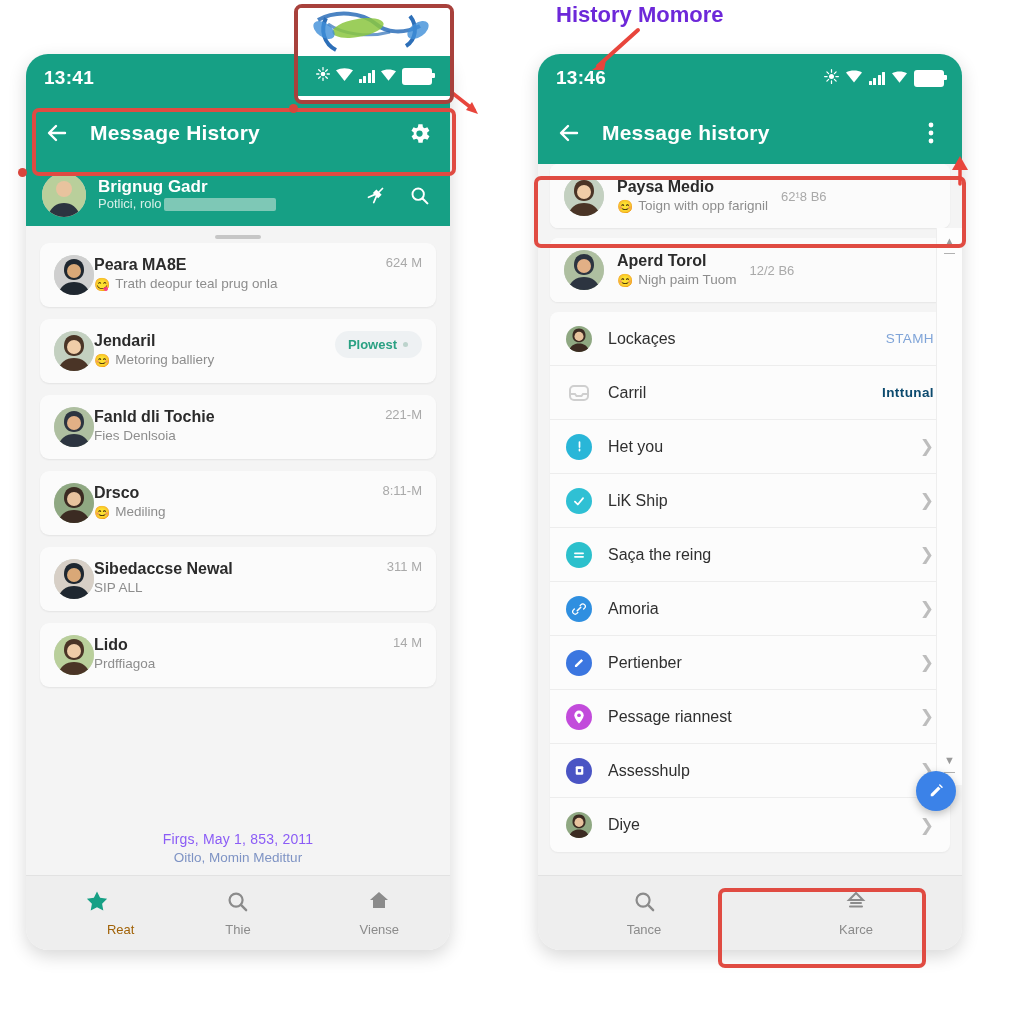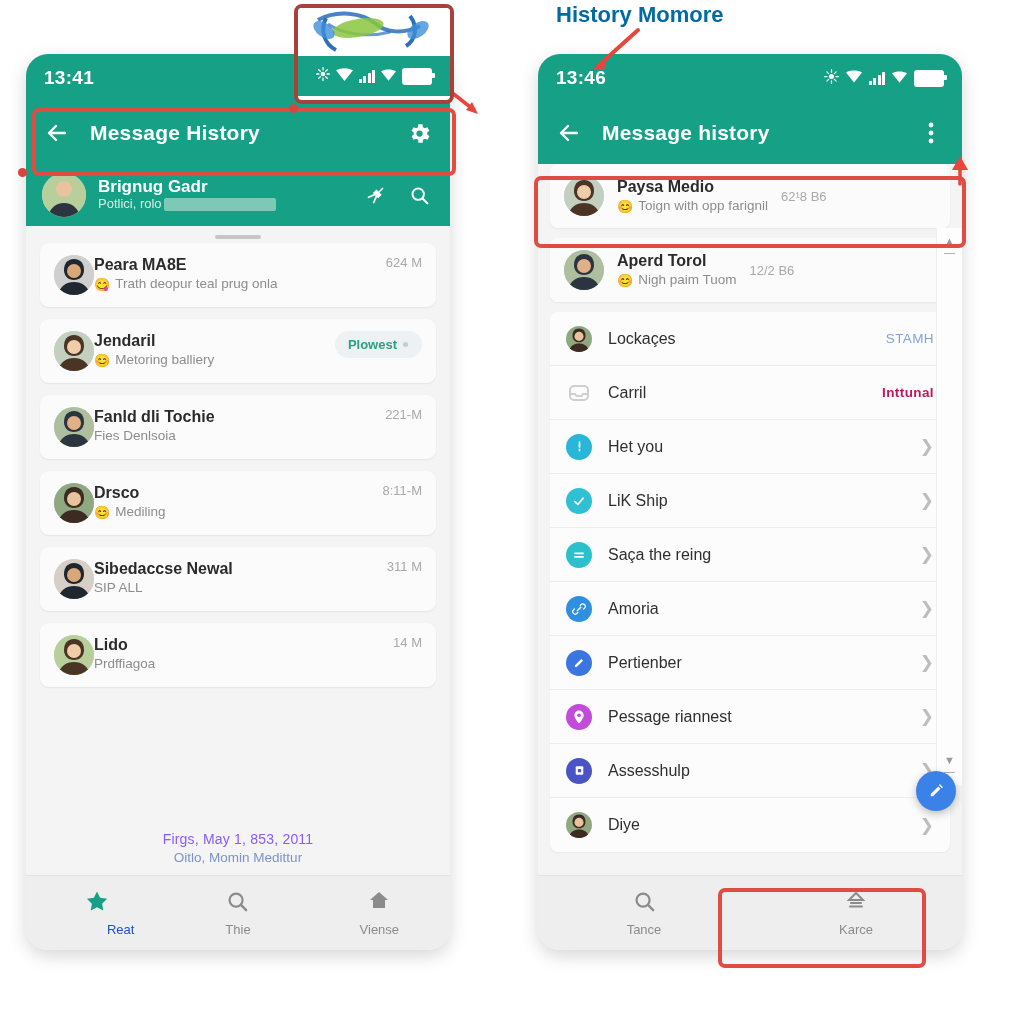--- a/index.html
+++ b/index.html
@@ -89,53 +89,53 @@
   .footnote .l1{font-size:14px;color:#8b5cf6;letter-spacing:.2px;}
   .footnote .l2{font-size:13.5px;color:#7e93c4;margin-top:3px;}
 
   
   .bottomnav{
     flex:0 0 74px;background:#eeeeee;display:flex;align-items:center;
     border-top:1px solid #e2e2e2;
   }
   .navitem{flex:1;display:flex;flex-direction:column;align-items:center;justify-content:center;gap:5px;cursor:pointer;}
   .navitem .lbl{font-size:13px;color:#8b8b8b;}
-  .navitem.active .lbl{color:#1d4ed8;margin-left:48px;}
+  .navitem.active .lbl{color:#a16207;margin-left:48px;}
 
   
   .listcard{background:#fbfbfb;margin:0 12px 10px;border-radius:8px;box-shadow:0 1px 2px rgba(0,0,0,.06);overflow:hidden;}
   .chatrow{display:flex;align-items:center;gap:13px;padding:12px 14px;box-sizing:border-box;background:#fbfbfb;}
   .settings-block{background:#fcfcfc;margin:0 12px;border-radius:8px;box-shadow:0 1px 2px rgba(0,0,0,.05);overflow:hidden;}
   .strow{display:flex;align-items:center;gap:16px;padding:0 16px;height:54px;box-sizing:border-box;border-bottom:1px solid #ededed;cursor:pointer;}
   .strow:last-child{border-bottom:none;}
   .strow .st-label{flex:1;font-size:16px;color:#2f2f2f;}
   .strow .st-label.b{font-weight:400;}
   .strow .st-value{font-size:13.5px;color:#7fa4d8;letter-spacing:.4px;}
-  .strow .st-value.blue{color:#be185d;font-weight:700;padding-left:20px;}
+  .strow .st-value.blue{color:#0c4a6e;font-weight:700;padding-left:20px;}
   .cicon{width:26px;height:26px;border-radius:50%;flex:0 0 auto;display:flex;align-items:center;justify-content:center;}
   .chev{color:#bdbdbd;font-size:17px;line-height:1;}
 
   .fab{
     position:absolute;right:6px;bottom:64px;width:40px;height:40px;border-radius:50%;
     background:#3b82e8;display:flex;align-items:center;justify-content:center;
     box-shadow:0 3px 8px rgba(0,0,0,.25);cursor:pointer;z-index:6;
   }
   .scrollrail{
     position:absolute;right:0;top:64px;bottom:90px;width:26px;background:#fdfdfd;
     border-left:1px solid #eee;display:flex;flex-direction:column;
     align-items:center;justify-content:space-between;padding:8px 0;box-sizing:border-box;z-index:5;
   }
   .scr-gl{color:#9a9a9a;font-size:11px;line-height:1;}
 
   
   .anno-box{position:absolute;border:3px solid #e04b42;border-radius:7px;pointer-events:none;z-index:20;}
   .anno-box.thick{border-width:4px;}
   .anno-dot{position:absolute;width:9px;height:9px;border-radius:50%;background:#d9453c;z-index:21;}
   .anno-label{
-    position:absolute;color:#0369a1;font-size:22px;font-weight:700;z-index:22;white-space:nowrap;
+    position:absolute;color:#6d28d9;font-size:22px;font-weight:700;z-index:22;white-space:nowrap;
   }
   .anno-arrow{position:absolute;z-index:21;}
 
   
   .callout{
     position:absolute;left:294px;top:4px;width:152px;height:92px;
     border:4px solid #a8413c;border-radius:8px;background:#ffffff;
     overflow:hidden;z-index:23;
   }
   .callout .cal-top{height:48px;background:#fff;position:relative;}

